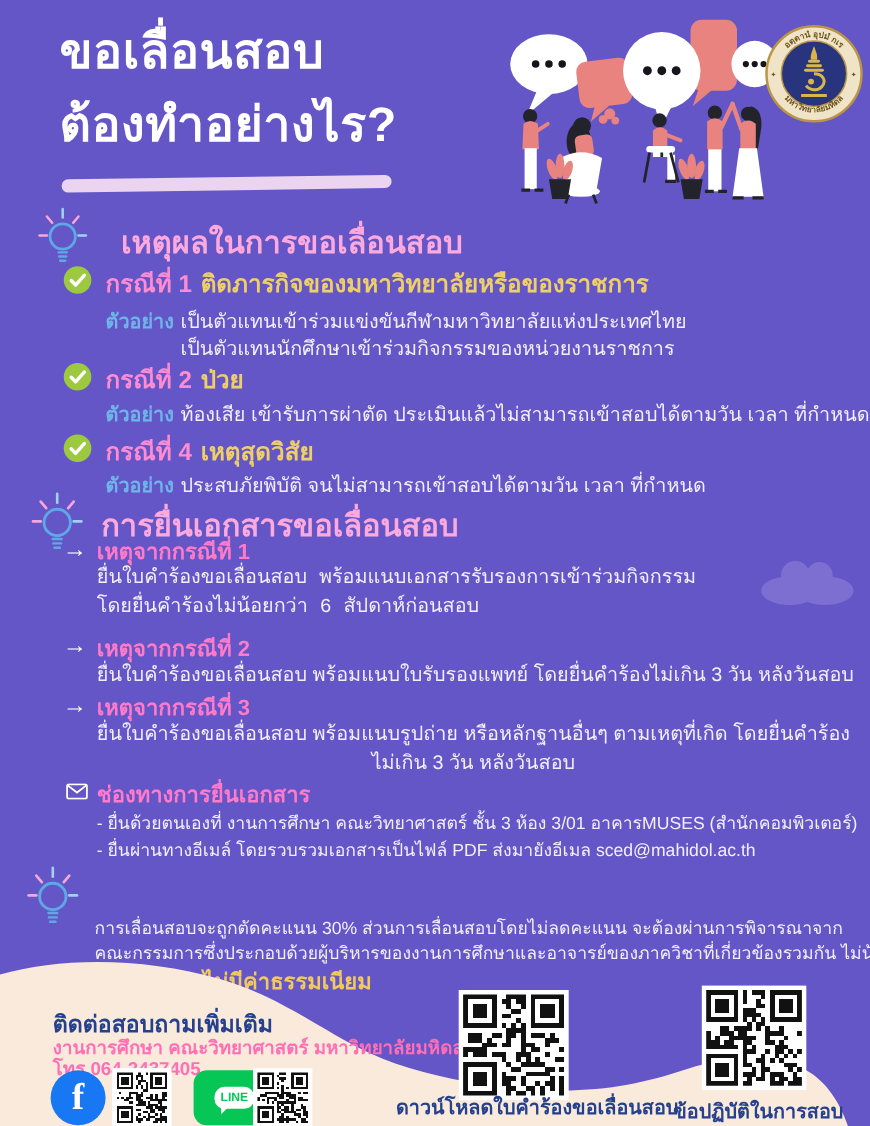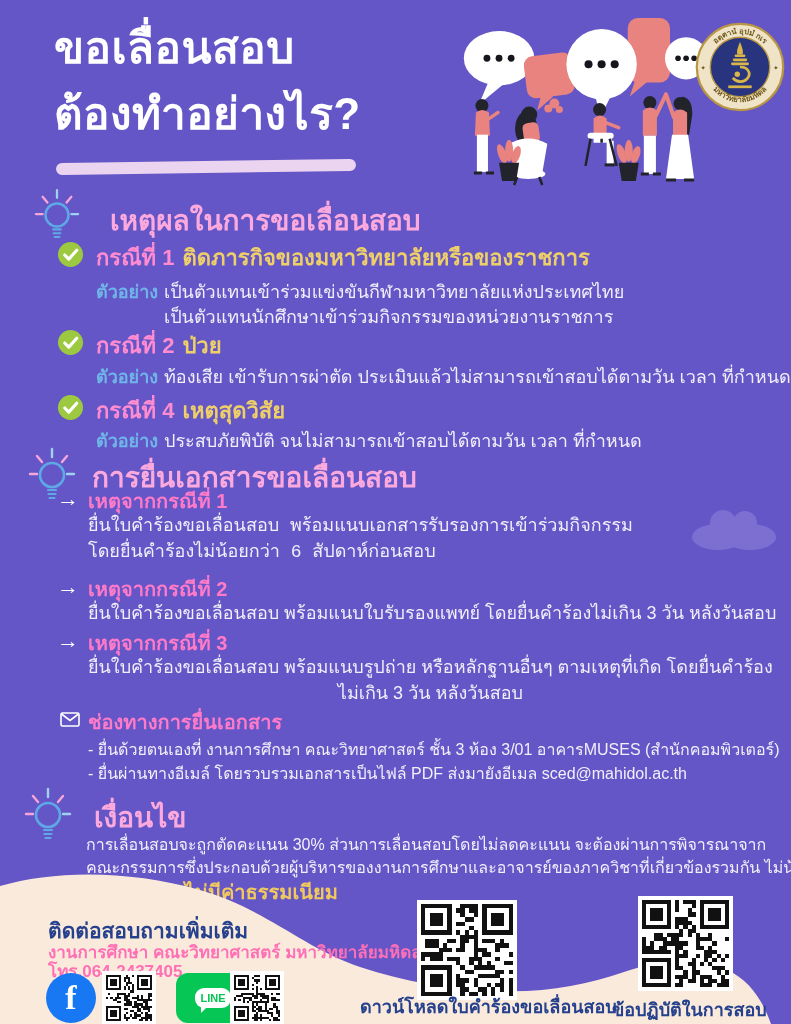--- a/index.html
+++ b/index.html
@@ -245,21 +245,20 @@
 
   <svg class="abs" style="left:24px;top:786px;" width="48" height="58" viewBox="0 0 48 56">
     <line x1="24" y1="2" x2="24" y2="10" stroke="#9ED2F0" stroke-width="2.4" stroke-linecap="round"></line>
     <line x1="9" y1="9" x2="14" y2="15" stroke="#F7A6D9" stroke-width="2.4" stroke-linecap="round"></line>
     <line x1="39" y1="9" x2="34" y2="15" stroke="#F7A6D9" stroke-width="2.4" stroke-linecap="round"></line>
     <line x1="2" y1="27" x2="9" y2="27" stroke="#F7A6D9" stroke-width="2.4" stroke-linecap="round"></line>
     <line x1="39" y1="27" x2="46" y2="27" stroke="#9ED2F0" stroke-width="2.4" stroke-linecap="round"></line>
     <circle cx="24" cy="28" r="12" fill="none" stroke="#5FA8E6" stroke-width="2.6"></circle>
     <path d="M20 43 h8 M20.5 47 h7 M21.5 51 h5" stroke="#5FA8E6" stroke-width="2.2" stroke-linecap="round"></path>
   </svg>
-  <div class="abs sec-header" style="left:94px;top:795px;">เงื่อนไข</div>
   <div class="abs cond-body" style="left:86px;top:833px;">การเลื่อนสอบจะถูกตัดคะแนน 30% ส่วนการเลื่อนสอบโดยไม่ลดคะแนน จะต้องผ่านการพิจารณาจาก</div>
   <div class="abs cond-body" style="left:86px;top:856px;">คณะกรรมการซึ่งประกอบด้วยผู้บริหารของงานการศึกษาและอาจารย์ของภาควิชาที่เกี่ยวข้องรวมกัน ไม่น้อยกว่า 3 ท่าน</div>
   <div class="abs cond-note" style="left:90px;top:876px;">หมายเหตุ: ไม่มีค่าธรรมเนียม</div>
 
   <svg class="abs" style="left:688px;top:503px;" width="92" height="48" viewBox="0 0 92 48">
     <g fill="#7D6FD2">
       <ellipse cx="30" cy="34" rx="26" ry="13"></ellipse>
       <ellipse cx="62" cy="34" rx="26" ry="13"></ellipse>
       <circle cx="35" cy="20" r="13"></circle>
       <circle cx="57" cy="20" r="12"></circle>

